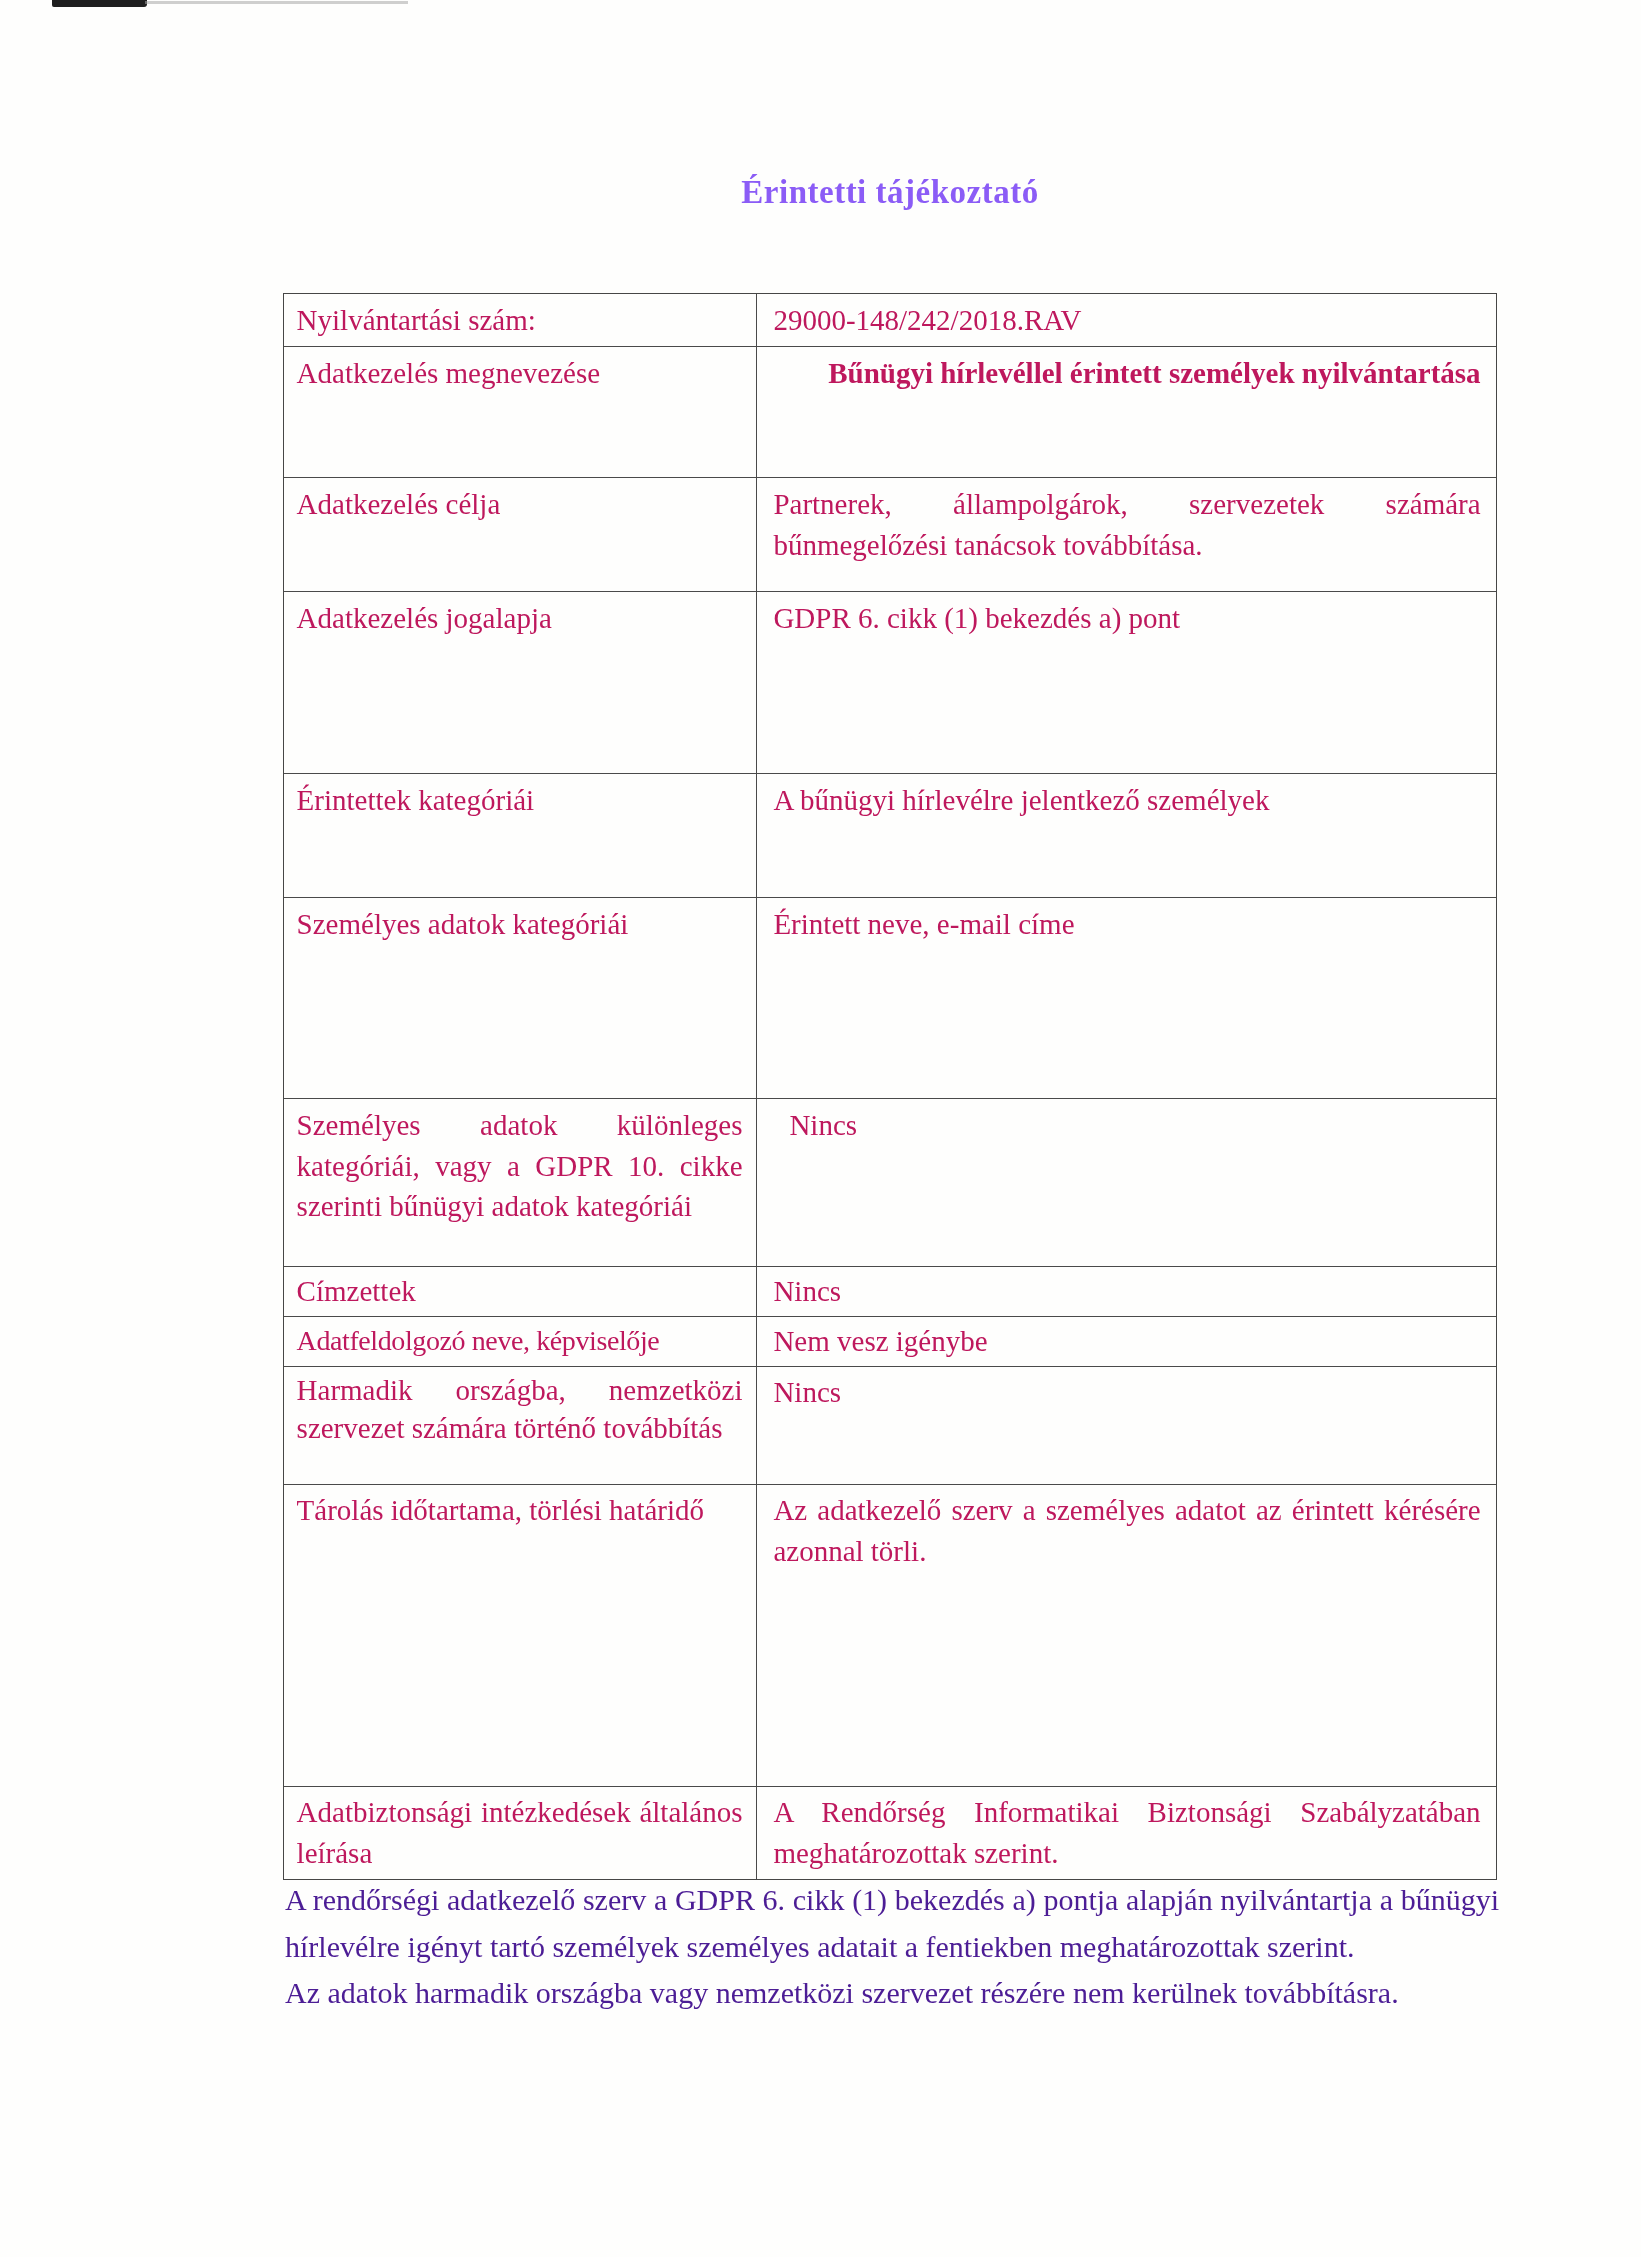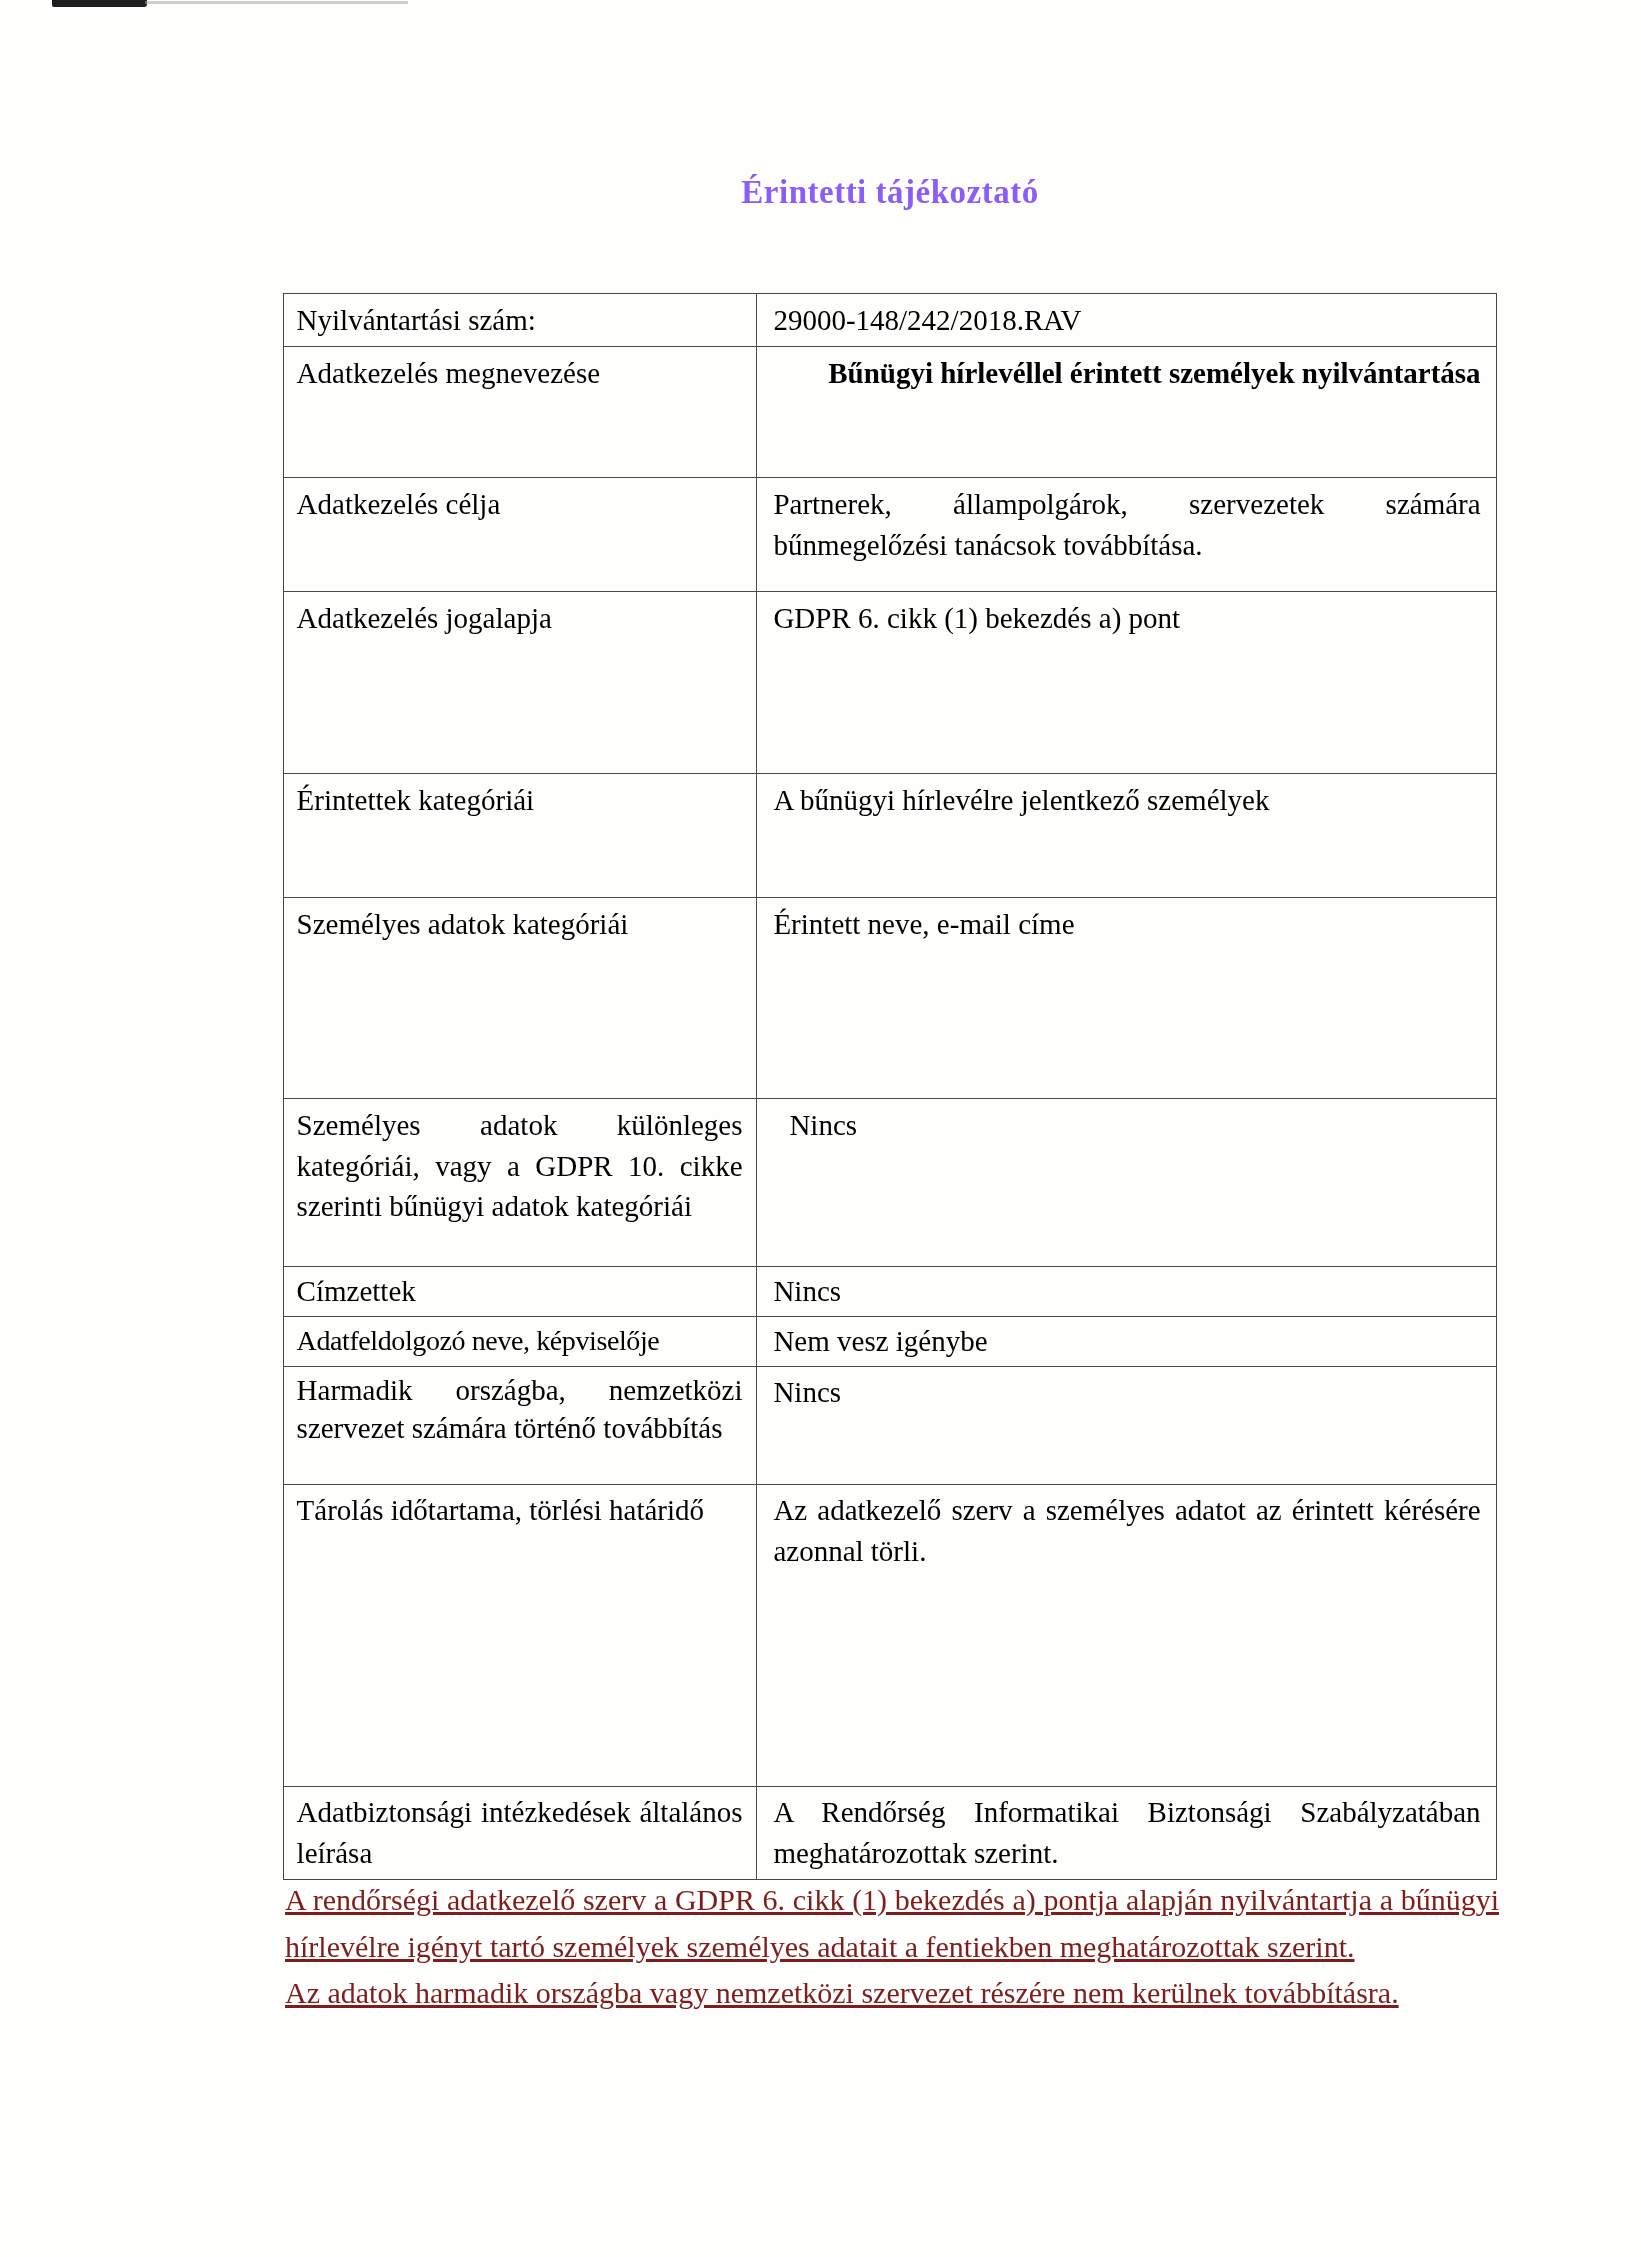--- a/index.html
+++ b/index.html
@@ -64,21 +64,21 @@
     display: flex;
     border-bottom: 1.9px solid #4a4a4a;
     box-sizing: border-box;
   }
   .trow:last-child { border-bottom: none; }
   .cell {
     box-sizing: border-box;
     font-size: 29px;
     line-height: 1.4;
     padding: 5.8px 13.5px 5.8px 12.6px;
-    color: #000000;
+    color: #be185d;
   }
   .cl {
     width: 473px;
     flex: 0 0 473px;
     border-right: 1.9px solid #4a4a4a;
     font-weight: normal;
   }
   .cv { flex: 1 1 auto; padding-left: 16.4px; padding-right: 15.4px; }
   .regular { font-weight: normal; }
   .just { text-align: justify; }
@@ -102,22 +102,21 @@
     position: absolute;
     left: 285px;
     top: 1877px;
     width: 1214px;
   }
   .footer-paragraphs p {
     margin: 0;
     font-size: 30px;
     line-height: 1.55;
     text-align: justify;
-    color: #7f1d1d;
-    text-decoration: underline;
+    color: #4c1d95;
   }
 </style>
 </head>
 <body>
 
 <div class="page">
 
   <div class="artifact-dark"></div>
   <div class="artifact-faint"></div>
 

